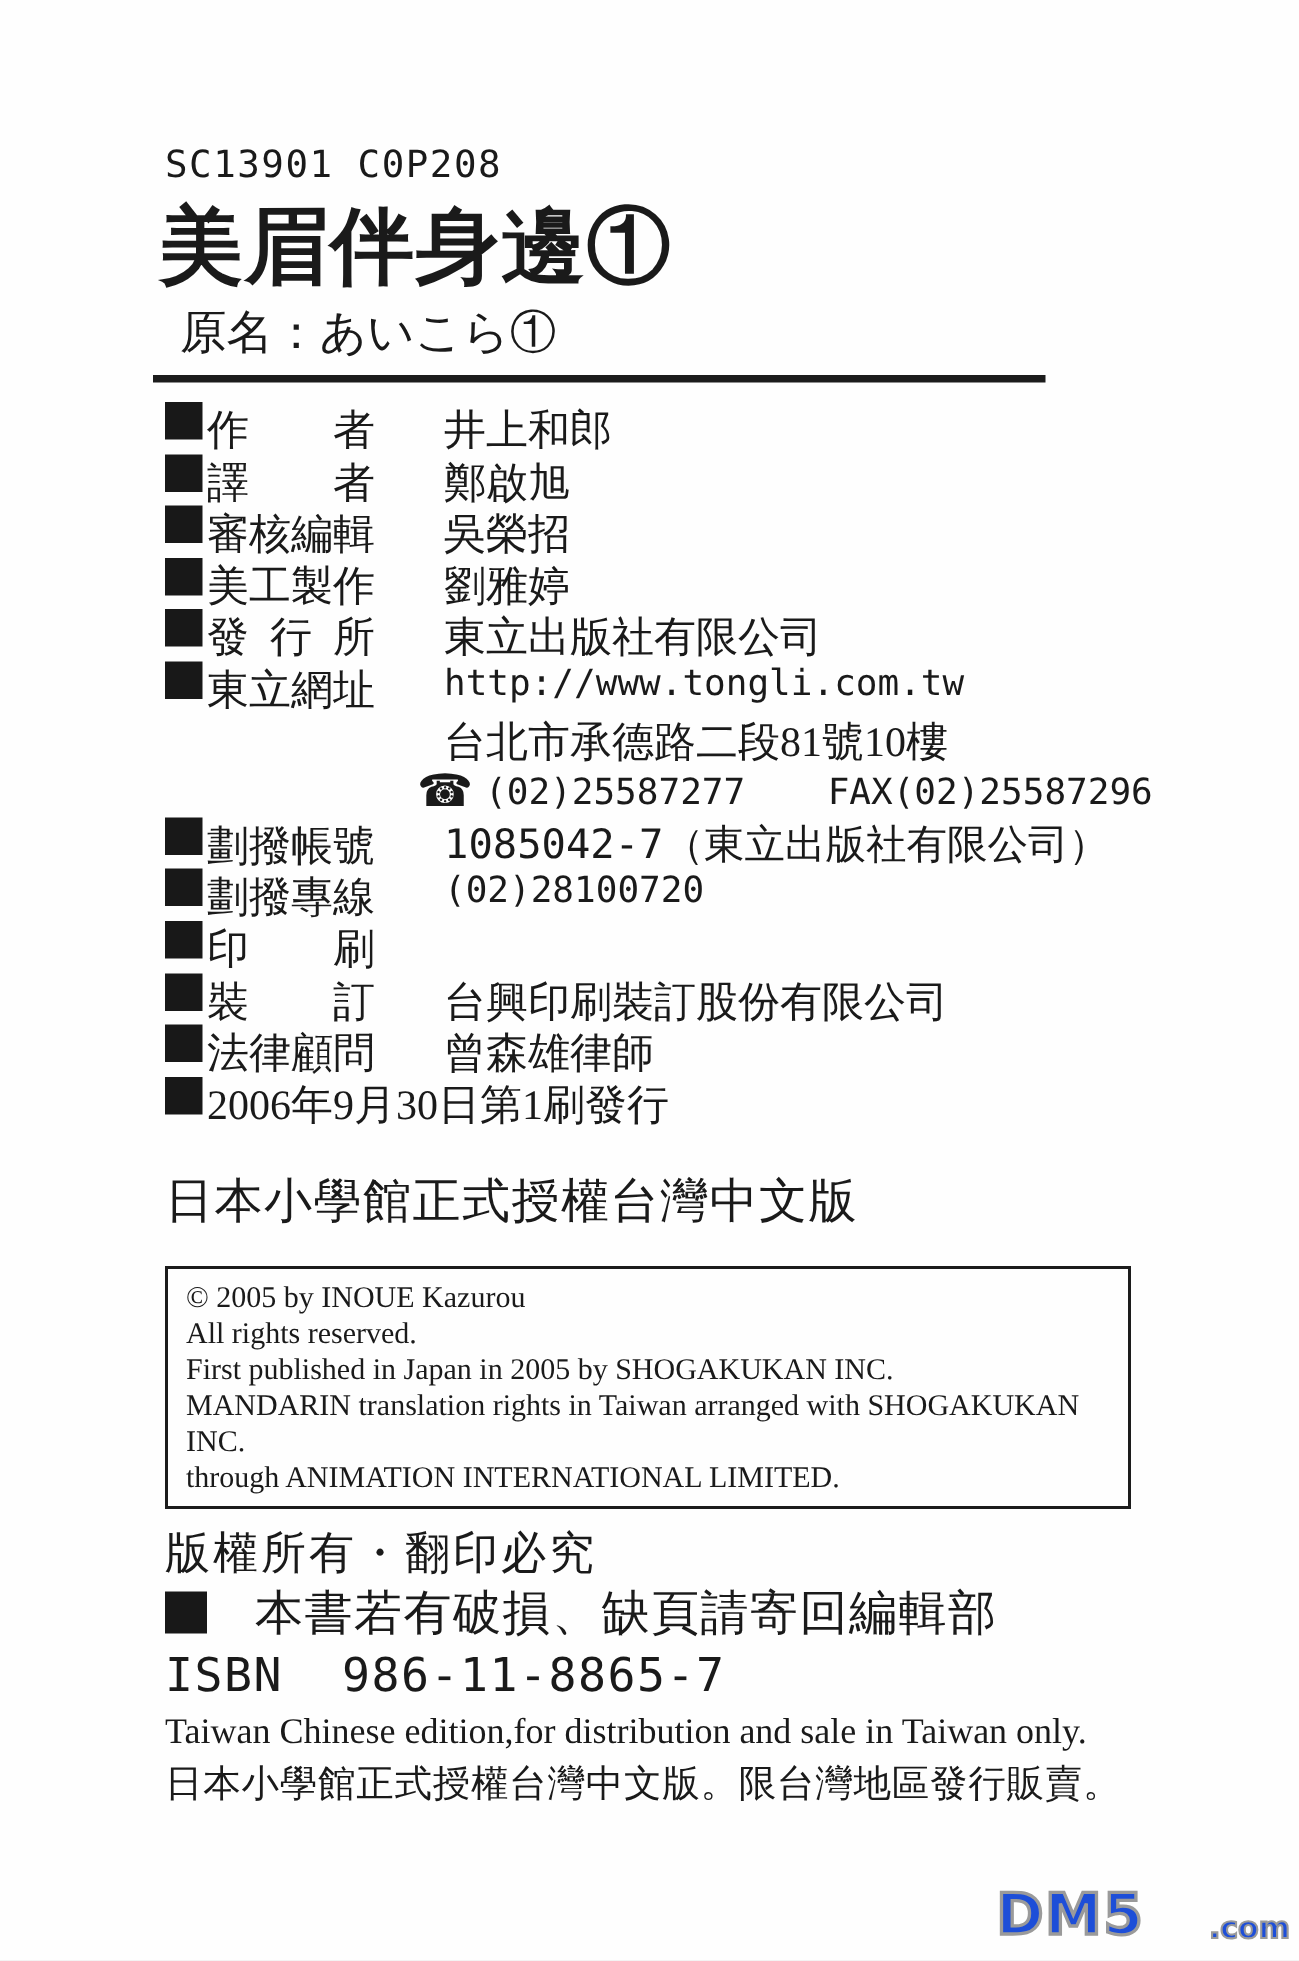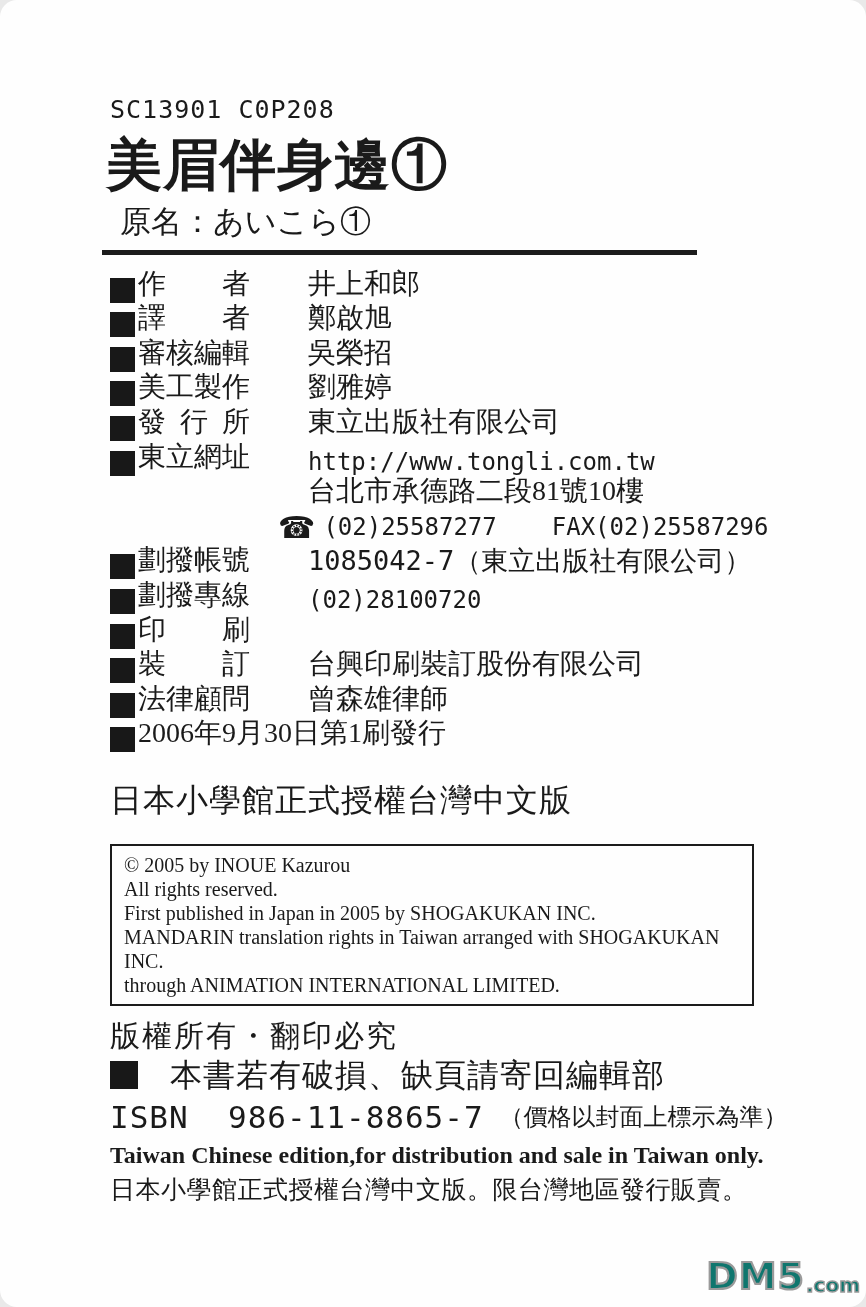--- a/index.html
+++ b/index.html
@@ -3,44 +3,43 @@
 <meta charset="utf-8">
 <style>
   html,body{margin:0;padding:0;background:#e9e9e9;}
   #page{
     position:relative;
     width:866px;height:1307px;
     background:#fefefe;
     color:#1a1a1a;
     font-family:"Liberation Serif","DejaVu Serif",serif;
     overflow:hidden;
-    border-radius:17px;
   }
   .inner{position:absolute;left:110px;top:96px;width:740px;}
 
   .code{
     font-family:"DejaVu Sans Mono","Liberation Mono",monospace;
     font-size:25px;line-height:28px;letter-spacing:1px;
   }
   .title{
     margin:10px 0 0 -4px;
     font-size:56px;line-height:62px;font-weight:700;letter-spacing:1px;
   }
   .orig{margin:8px 0 0 10px;font-size:31px;line-height:36px;}
   .divider{margin:10px 0 0 -8px;width:595px;height:5px;background:#1c1c1c;}
 
   .credits{margin-top:13px;}
   .crow{
-    display:flex;align-items:flex-end;height:34.6px;
+    display:flex;align-items:flex-start;height:34.6px;
     font-size:28px;white-space:pre;
   }
   .sq{width:25px;height:25px;background:#181818;flex:none;}
   .sq.ghost{visibility:hidden;}
   .clabel{margin-left:3px;width:114px;flex:none;}
-  .cvalue{margin-left:56px;}
+  .cvalue{margin-left:44px;}
   .num{
     font-family:"DejaVu Sans Mono","Liberation Mono",monospace;
     font-size:24px;
   }
   .phone-wrap{margin-left:26px;display:flex;align-items:center;}
   .phone-glyph{
     font-family:"DejaVu Sans","Liberation Sans",sans-serif;
     font-size:30px;margin-right:8px;
   }
   .fax{margin-left:55px;}
@@ -57,30 +56,31 @@
 
   .f1{margin-top:12px;font-size:30px;line-height:36px;letter-spacing:2px;}
   .f2{margin-top:2px;display:flex;align-items:center;font-size:32px;line-height:38px;letter-spacing:1px;gap:32px;}
   .f2 .sq{width:28px;height:28px;}
   .f3{margin-top:5px;display:flex;align-items:center;}
   .isbn{
     font-family:"DejaVu Sans Mono","Liberation Mono",monospace;
     font-size:31px;letter-spacing:1px;white-space:pre;
   }
   .isbn-note{margin-left:16px;font-size:24px;}
-  .f4{margin-top:7px;font-size:24px;line-height:27px;font-weight:bold;}
+  .f4{margin-top:7px;font-size:24px;line-height:27px;}
   .f5{margin-top:6px;font-size:25px;line-height:30px;letter-spacing:0.5px;}
 
   .watermark{
     position:absolute;right:6px;bottom:12px;
     font-family:"DejaVu Sans","Liberation Sans",sans-serif;
-    font-weight:900;color:#0f766e;
+    font-weight:900;color:#1d4ed8;
     -webkit-text-stroke:2.2px #9a9a9a;
     display:flex;align-items:flex-end;line-height:1;
     user-select:none;
+    gap:42px;
   }
   .wm-main{font-size:38px;letter-spacing:1px;}
   .wm-ext{font-size:20px;-webkit-text-stroke:1.4px #9a9a9a;margin-left:1px;text-align:center;}
 </style>
 </head>
 <body>
 
 <div id="page">
   <div class="inner">
 
@@ -178,21 +178,20 @@
 
     <div class="f1">版權所有・翻印必究</div>
 
     <div class="f2">
       <span class="sq"></span>
       <span>本書若有破損、缺頁請寄回編輯部</span>
     </div>
 
     <div class="f3">
       <span class="isbn">ISBN  986-11-8865-7</span>
-      <span class="isbn-note">（價格以封面上標示為準）</span>
     </div>
 
     <div class="f4">Taiwan Chinese edition,for distribution and sale in Taiwan only.</div>
     <div class="f5">日本小學館正式授權台灣中文版。限台灣地區發行販賣。</div>
 
   </div>
 
   <div class="watermark">
     <span class="wm-main">DM5</span>
       <span class="wm-ext">.com</span>

